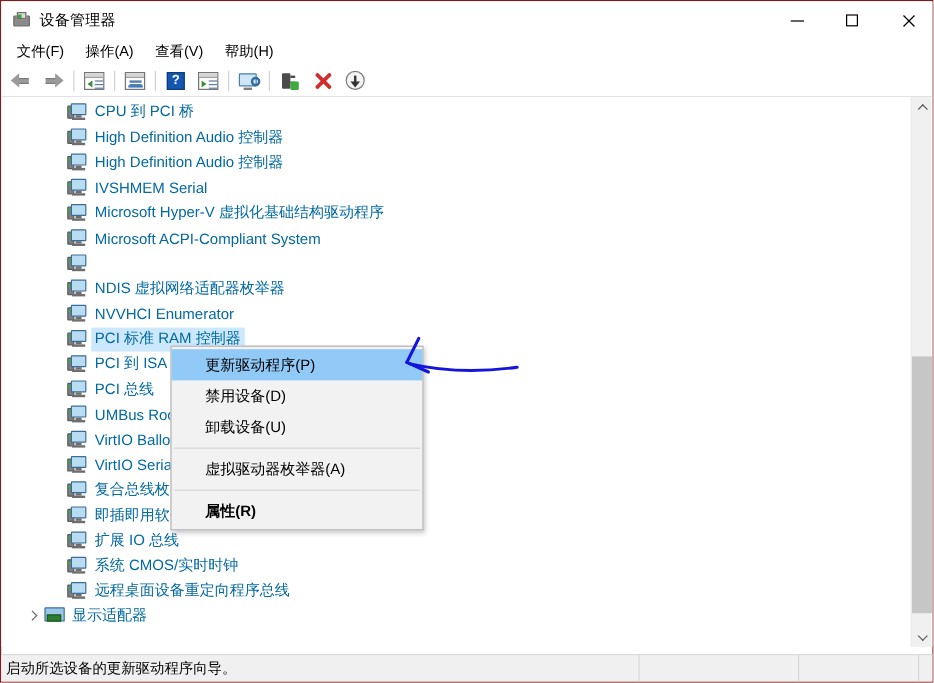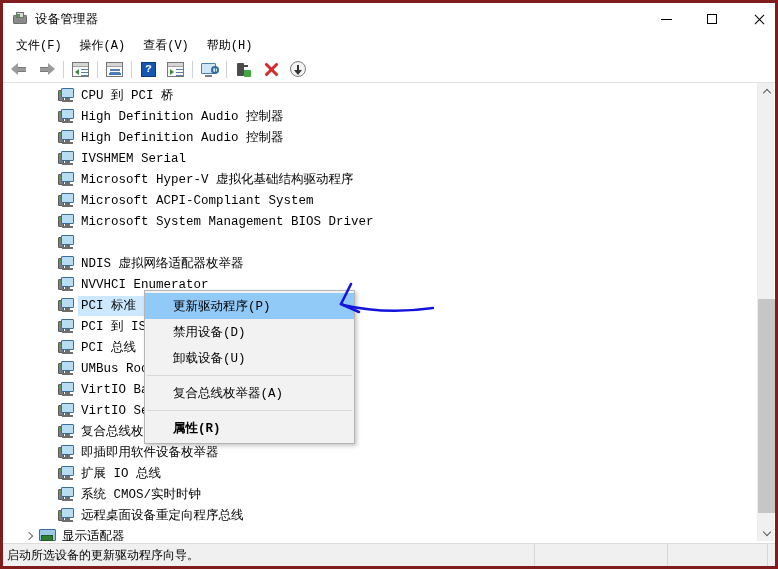--- a/index.html
+++ b/index.html
@@ -7,23 +7,22 @@
     margin: 0; padding: 0;
     width: 778px; height: 569px;
     overflow: hidden;
     font-family: "Liberation Sans", "DejaVu Sans", sans-serif;
     background: #ffffff;
   }
   #app {
     position: relative;
     width: 778px; height: 569px;
     background: #ffffff;
-    border: 3px solid #7f1d1d;
+    border: 1px solid #7f1d1d;
     overflow: hidden;
-    font-family: Liberation Mono, monospace;
   }
 
   
   .titlebar {
     position: absolute; left: 0; top: 0;
     width: 778px; height: 32px;
     background: #ffffff;
     display: flex; align-items: center;
   }
   .title-icon {
@@ -224,21 +223,21 @@
     overflow: hidden;
   }
   .tree {
     position: absolute; left: 0; top: 0;
     width: 756px;
     padding-top: 2px;
   }
   .node {
     height: 21px;
     display: flex; align-items: center;
-    font-size: 12.5px; color: #000000;
+    font-size: 12.5px; color: #0369a1;
     white-space: nowrap;
     cursor: default;
   }
   .node.child { padding-left: 55px; }
   .node.root  { padding-left: 18px; }
   .node.selected > .node-label {
     background: #cce8ff;
     padding: 1px 3px 2px 3px;
     margin-left: -3px;
   }
@@ -533,30 +532,20 @@
           <span class="node-label">Microsoft ACPI-Compliant System</span>
         </div>
         <div class="node child">
           <div class="dev-ico">
             <div class="tower"></div>
             <div class="led"></div>
             <div class="scr"></div>
             <div class="sbase"></div>
             <div class="sfoot"></div>
           </div>
-          <span class="node-label">Microsoft System Management BIOS Driver</span>
-        </div>
-        <div class="node child">
-          <div class="dev-ico">
-            <div class="tower"></div>
-            <div class="led"></div>
-            <div class="scr"></div>
-            <div class="sbase"></div>
-            <div class="sfoot"></div>
-          </div>
         </div>
         <div class="node child">
           <div class="dev-ico">
             <div class="tower"></div>
             <div class="led"></div>
             <div class="scr"></div>
             <div class="sbase"></div>
             <div class="sfoot"></div>
           </div>
           <span class="node-label">NDIS 虚拟网络适配器枚举器</span>
@@ -703,21 +692,21 @@
         <span>更新驱动程序(P)</span>
       </div>
       <div class="ctx-item">
         <span>禁用设备(D)</span>
       </div>
       <div class="ctx-item">
         <span>卸载设备(U)</span>
       </div>
       <div class="ctx-sep"></div>
       <div class="ctx-item">
-        <span>复合总线枚举器(A)</span>
+        <span>虚拟驱动器枚举器(A)</span>
       </div>
       <div class="ctx-sep"></div>
       <div class="ctx-item bold">
         <span>属性(R)</span>
       </div>
     </div>
 
   <div class="annot">
     <svg width="155" height="40" viewBox="0 0 155 40">
       <path d="M140 27 C 112 31, 80 31, 50 24" stroke="#1414dc" stroke-width="2.4" fill="none" stroke-linecap="round"></path>

